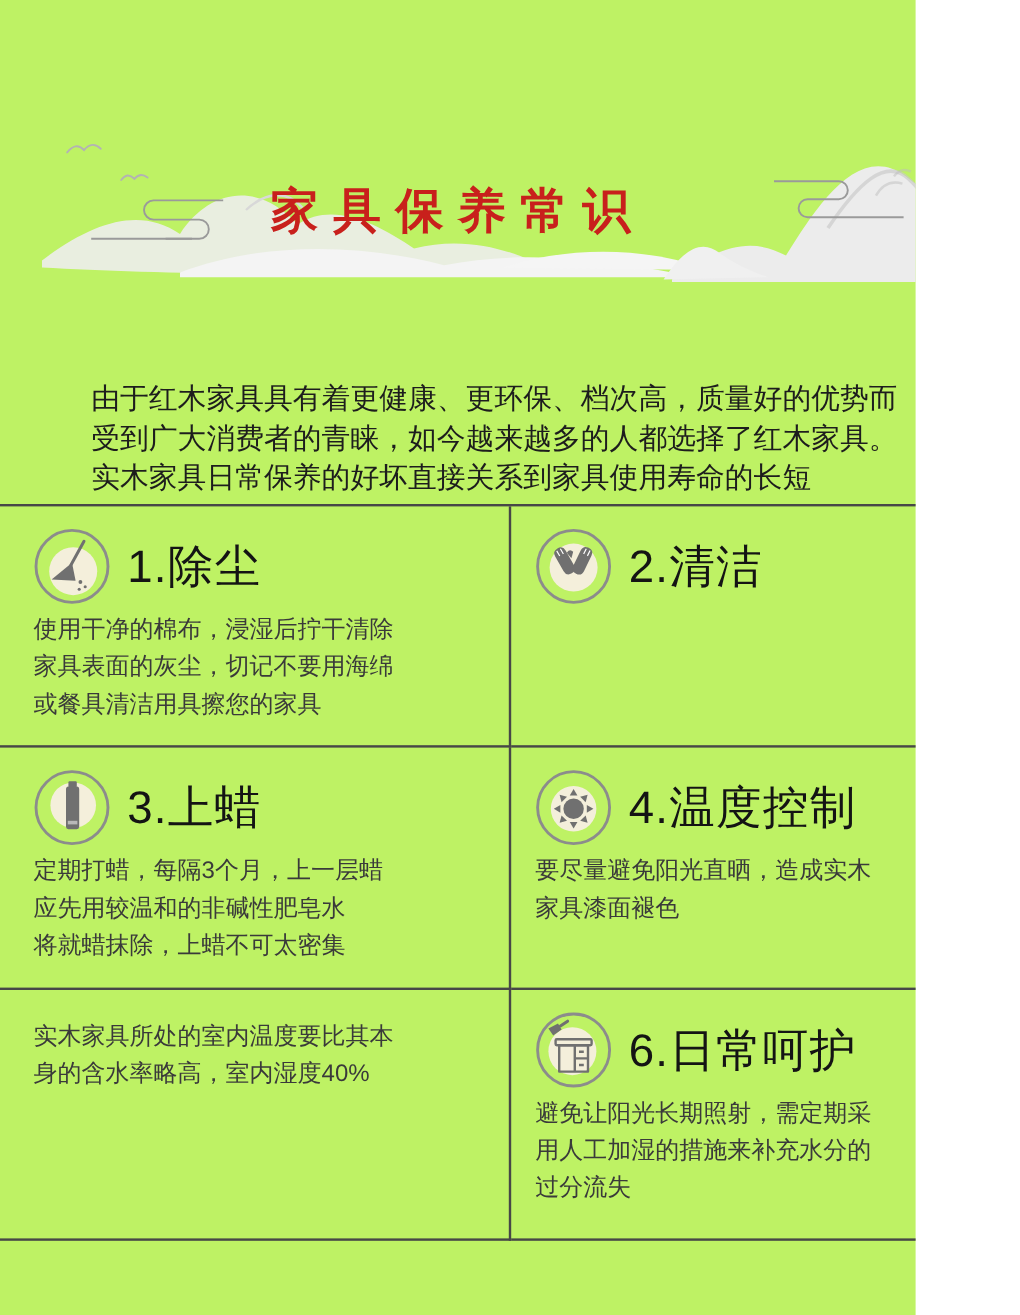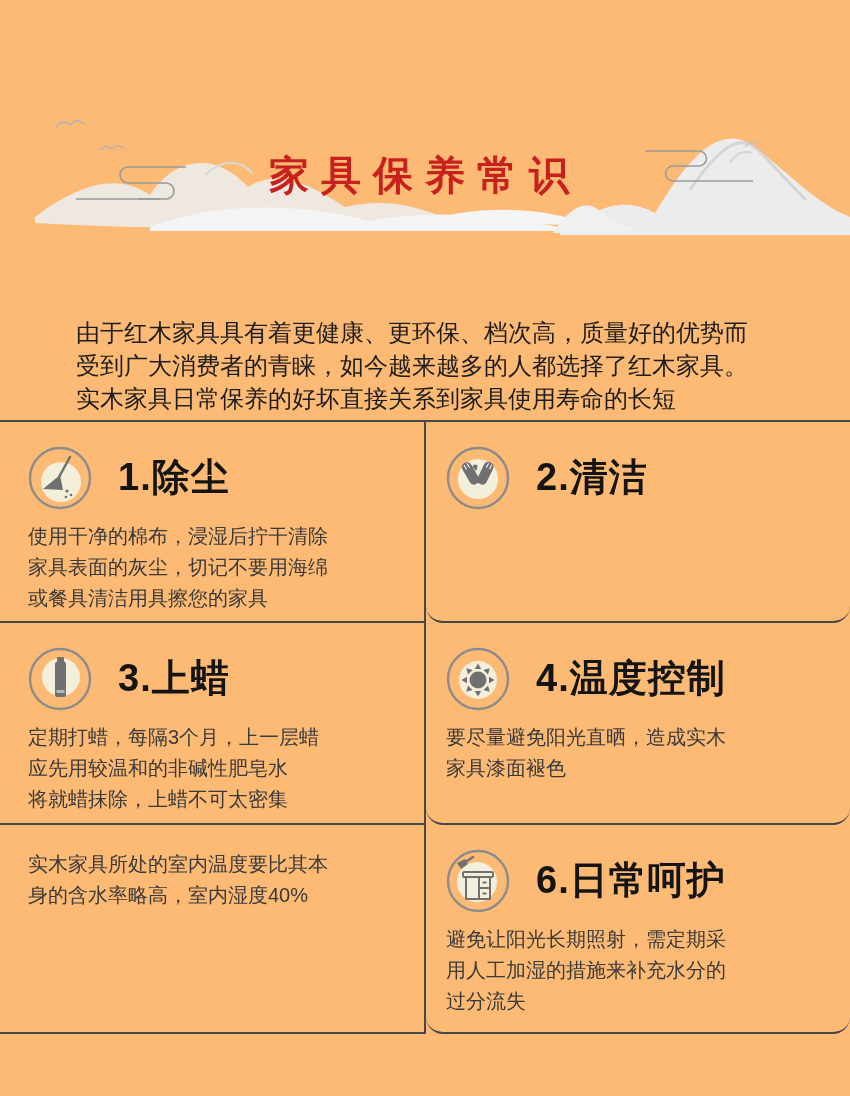--- a/index.html
+++ b/index.html
@@ -1,17 +1,17 @@
 <!DOCTYPE html>
 <html style="--title-color: #c8201c; --divider-color: #474747; --intro-color: #1d1d1d; --section-title-color: #141414; --body-color: #3a3a3a; --icon-ring-color: #8c8c8c; --icon-glyph-color: #707070; --icon-bg-color: #f4efdb; --art-line-color: #9a9a9a;"><head>
 <meta charset="utf-8">
 <style>
   html,body{margin:0;padding:0;background:#fff;}
   .page{
-    position:relative;width:850px;height:1096px;background:#fdba74;
+    position:relative;width:763px;height:1096px;background:#bef264;
     font-family:"Liberation Sans",sans-serif;overflow:hidden;
   }
   
   .header-art{position:absolute;top:55px;left:0;width:850px;height:210px;}
   .art-line{fill:none;stroke:var(--art-line-color,#9a9a9a);stroke-width:1.6;}
   .bird{fill:none;stroke:#b3b3b3;stroke-width:1.6;stroke-linecap:round;}
   .main-title{
     position:absolute;top:148px;left:0;width:100%;text-align:center;
     font-family:"DejaVu Serif","Liberation Serif",serif;font-weight:700;
     font-size:40px;letter-spacing:12px;color:var(--title-color,#c8201c);
@@ -26,25 +26,25 @@
   .grid{
     position:absolute;top:420px;left:0;width:850px;
     display:grid;grid-template-columns:426px 424px;grid-template-rows:201px 202px 209px;
     border-top:2px solid var(--divider-color,#474747);
   }
   .cell{
     box-sizing:border-box;border-bottom:2px solid var(--divider-color,#474747);
     padding:18px 8px 0 28px;overflow:hidden;
   }
   .cell.left{border-right:2px solid var(--divider-color,#474747);}
-  .cell.right{padding-left:20px;border-radius:17px;}
+  .cell.right{padding-left:20px;}
   .sec-head{display:flex;align-items:center;gap:14px;}
   .icon-wrap{width:64px;height:64px;flex:0 0 64px;}
   .sec-title{
-    margin:12px;font-size:38px;font-weight:700;letter-spacing:1px;
+    margin:0;font-size:38px;font-weight:400;letter-spacing:1px;
     color:var(--section-title-color,#141414);
   }
   .sec-body{
     margin:6px 0 0;font-size:20px;line-height:31px;
     color:var(--body-color,#3a3a3a);white-space:pre-line;
   }
   
   .ic-ring{fill:none;stroke:var(--icon-ring-color,#8c8c8c);stroke-width:2.4;}
   .ic-bg{fill:var(--icon-bg-color,#f4efdb);}
   .ic-glyph{fill:var(--icon-glyph-color,#707070);}

